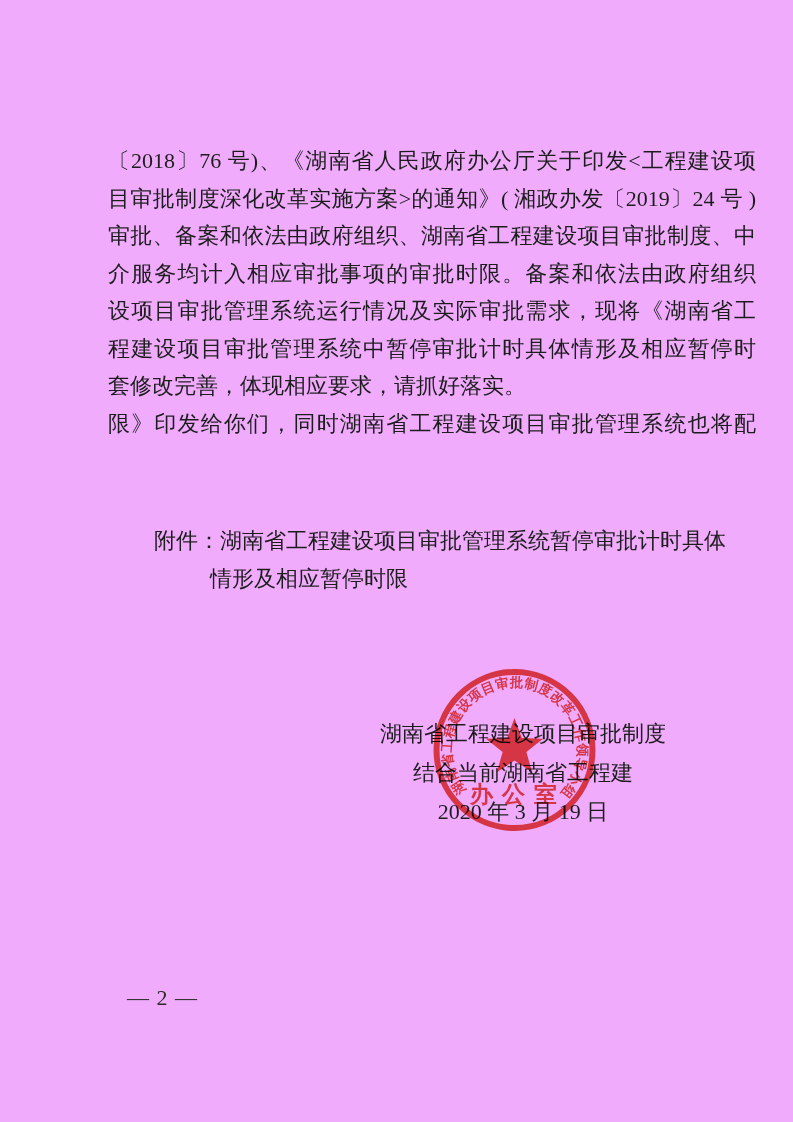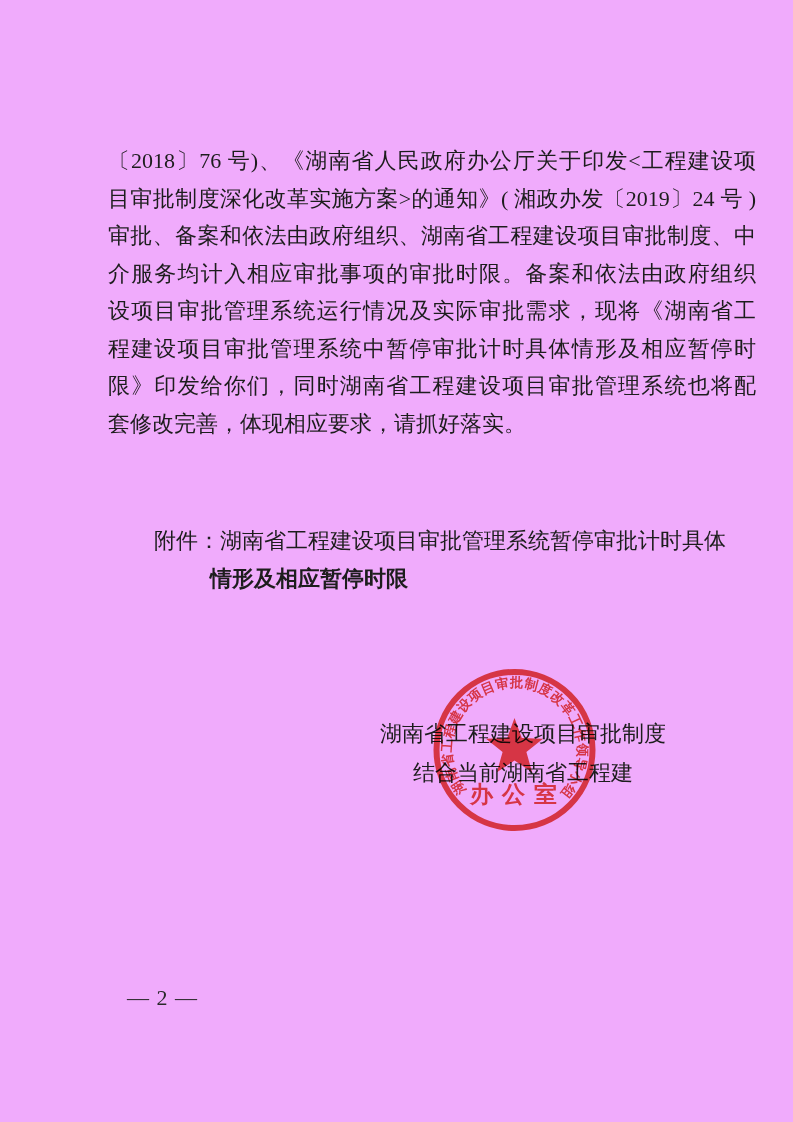--- a/index.html
+++ b/index.html
@@ -17,21 +17,21 @@
   .body-text .line{
     height:37.5px;overflow:hidden;
     text-align:justify;text-align-last:justify;
   }
   .body-text .line.last{text-align-last:left;}
   
   .attachment{
     position:absolute;left:154px;top:522px;width:620px;
     font-size:22px;line-height:37.5px;
   }
-  .attachment .att-line2{padding-left:56px;font-weight:bold;}
+  .attachment .att-line2{padding-left:56px;}
   
   .signature{
     position:absolute;left:353px;top:714px;width:340px;
     font-size:22px;line-height:39px;text-align:center;
   }
   
   .seal{
     position:absolute;left:428px;top:664px;width:173px;height:173px;
     opacity:0.87;mix-blend-mode:multiply;pointer-events:none;
   }
@@ -47,32 +47,33 @@
 
 <div class="page">
 
   <div class="body-text">
     <div class="line">〔2018〕76 号)、《湖南省人民政府办公厅关于印发&lt;工程建设项</div>
     <div class="line">目审批制度深化改革实施方案&gt;的通知》( 湘政办发〔2019〕24 号 )</div>
     <div class="line">审批、备案和依法由政府组织、湖南省工程建设项目审批制度、中</div>
     <div class="line">介服务均计入相应审批事项的审批时限。备案和依法由政府组织</div>
     <div class="line">设项目审批管理系统运行情况及实际审批需求，现将《湖南省工</div>
     <div class="line">程建设项目审批管理系统中暂停审批计时具体情形及相应暂停时</div>
+    <div class="line last">套修改完善，体现相应要求，请抓好落实。</div>
     <div class="line">限》印发给你们，同时湖南省工程建设项目审批管理系统也将配</div>
-    <div class="line last">套修改完善，体现相应要求，请抓好落实。</div>
   </div>
 
   <div class="attachment">
     <div class="att-line1"><span>附件：</span><span>湖南省工程建设项目审批管理系统暂停审批计时具体</span></div>
     <div class="att-line2">情形及相应暂停时限</div>
   </div>
 
   <div class="signature">
     <div>湖南省工程建设项目审批制度</div>
     <div>结合当前湖南省工程建</div>
+    <div>2020 年 3 月 19 日</div>
   </div>
 
   <svg class="seal" viewBox="0 0 173 173">
     <circle cx="86.5" cy="86" r="78" fill="none" stroke-width="6" stroke="#e0332a"></circle>
     <polygon points="86.5,54 93.8,73.9 115,74.7 98.4,87.9 104.1,108.3 86.5,96.5 68.9,108.3 74.6,87.9 58,74.7 79.2,73.9" fill="#e0332a"></polygon>
     <path id="sealArc" d="M 38.2 126.5 A 63 63 0 1 1 134.8 126.5" fill="none"></path>
     <text font-size="13.4" font-weight="bold" letter-spacing="0.4" fill="#e0332a"><textPath href="#sealArc">湖南省工程建设项目审批制度改革工作领导小组</textPath></text>
     <text x="90" y="138" text-anchor="middle" font-size="23" font-weight="bold" letter-spacing="9" fill="#e0332a">办公室</text>
   </svg>
 

